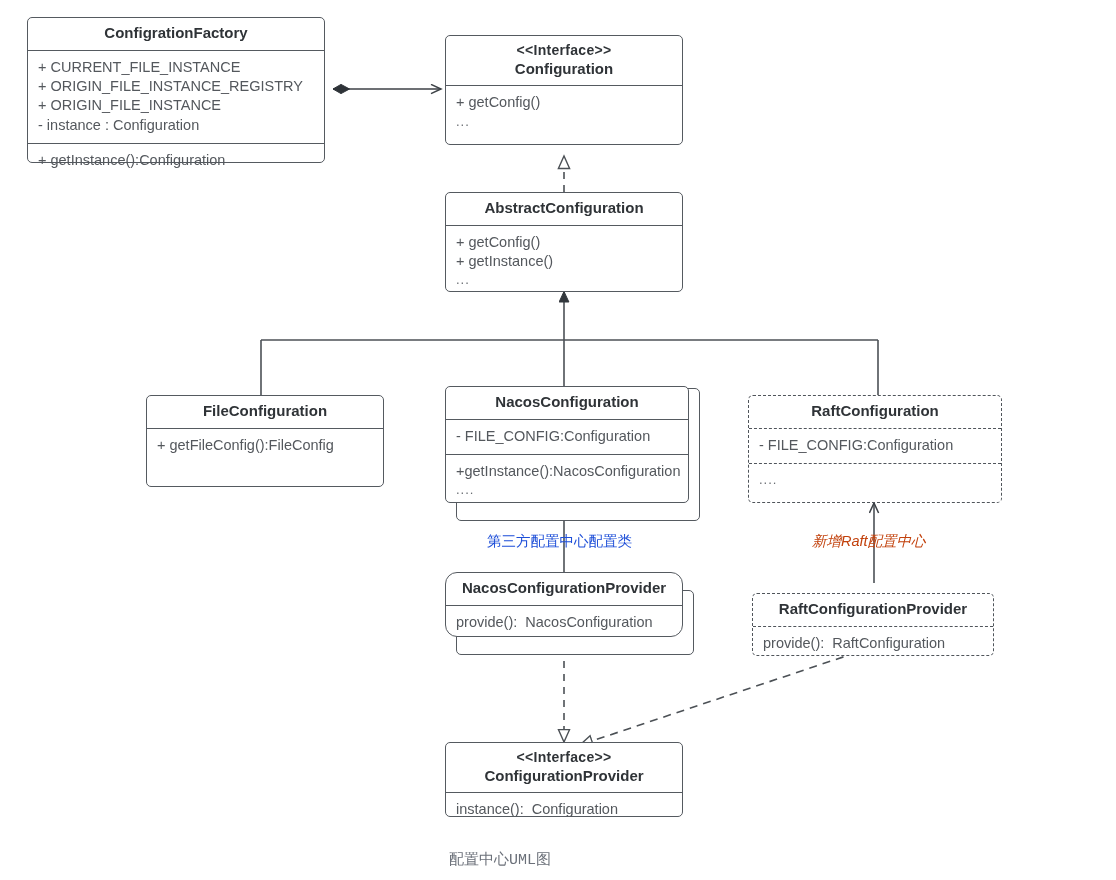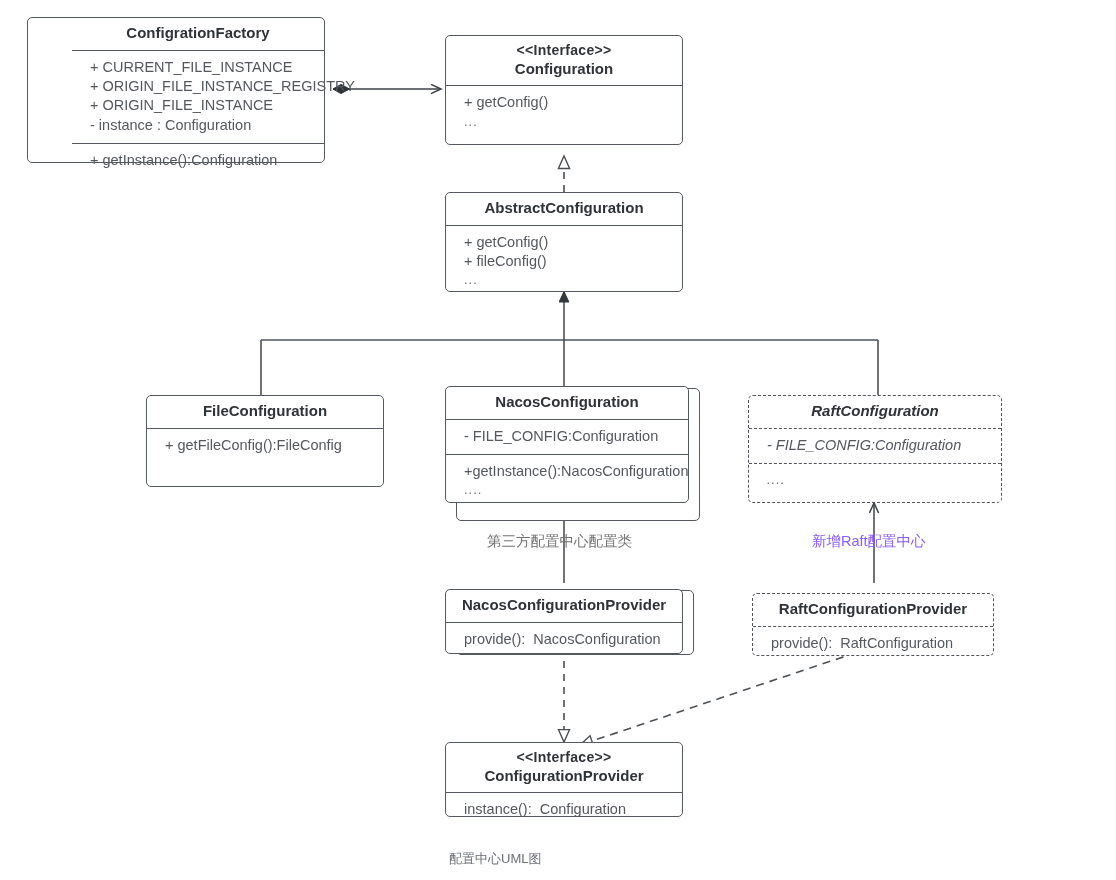--- a/index.html
+++ b/index.html
@@ -72,45 +72,45 @@
   }
   .uml-box.dashed > .uml-compartment {
     border-bottom: 1.8px dashed #50555b;
   }
   .uml-compartment:last-child,
   .uml-box.dashed > .uml-compartment:last-child {
     border-bottom: none;
   }
   .uml-compartment .row {
     white-space: pre;
-    margin-left: 8px;
   }
   .ellipsis-row {
     letter-spacing: 1px;
     font-size: 13px;
     color: #6a6e73;
   }
 
   
   .note {
     position: absolute;
     font-size: 14.5px;
     white-space: nowrap;
     z-index: 8;
     background: transparent;
   }
-  .note.red { color: #8b5cf6; }
-  .note.grey { color: #737373; }
+  .note.red { color: #c2410c; font-style: italic; }
+  .note.grey { color: #1d4ed8; }
 
   .caption {
     position: absolute;
-    font-size: 13px;
+    font-size: 15px;
     color: #6b7079;
     white-space: nowrap;
     z-index: 8;
+    font-family: Liberation Mono, monospace;
   }
 
   
   #wires {
     position: absolute;
     left: 0; top: 0;
     width: 1116px;
     height: 880px;
     z-index: 2;
     pointer-events: none;
@@ -171,21 +171,21 @@
     </g>
 
     <g>
       <line x1="870" y1="648" x2="580" y2="745" stroke="#4c5156" stroke-width="1.6" stroke-dasharray="8,6" marker-end="url(#hollowTriangle)"></line>
     </g>
   </svg>
 
   <div class="stack-ghost" style="left:456px; top:388px; width:244px; height:133px;"></div>
   <div class="stack-ghost" style="left:456px; top:590px; width:238px; height:65px;"></div>
 
-  <div class="uml-box" style="left:27px; top:17px; width:298px; height:146px;padding-left:44px;">
+  <div class="uml-box" style="left:27px; top:17px; width:298px; height:146px;">
     <div class="uml-header">
       <span>ConfigrationFactory</span>
     </div>
     <div class="uml-compartment">
       <div class="row">+ CURRENT_FILE_INSTANCE</div>
       <div class="row">+ ORIGIN_FILE_INSTANCE_REGISTRY</div>
       <div class="row">+ ORIGIN_FILE_INSTANCE</div>
       <div class="row">- instance : Configuration</div>
     </div>
     <div class="uml-compartment">
@@ -203,21 +203,21 @@
       <div class="row ellipsis-row">...</div>
     </div>
   </div>
 
   <div class="uml-box" style="left:445px; top:192px; width:238px; height:100px;">
     <div class="uml-header">
       <span>AbstractConfiguration</span>
     </div>
     <div class="uml-compartment">
       <div class="row">+ getConfig()</div>
-      <div class="row">+ fileConfig()</div>
+      <div class="row">+ getInstance()</div>
       <div class="row ellipsis-row">...</div>
     </div>
   </div>
 
   <div class="uml-box" style="left:146px; top:395px; width:238px; height:92px;">
     <div class="uml-header">
       <span>FileConfiguration</span>
     </div>
     <div class="uml-compartment">
       <div class="row">+ getFileConfig():FileConfig</div>
@@ -230,36 +230,36 @@
     </div>
     <div class="uml-compartment">
       <div class="row">- FILE_CONFIG:Configuration</div>
     </div>
     <div class="uml-compartment">
       <div class="row">+getInstance():NacosConfiguration</div>
       <div class="row ellipsis-row">....</div>
     </div>
   </div>
 
-  <div class="uml-box dashed" style="left:748px; top:395px; width:254px; height:108px;font-style:italic;">
+  <div class="uml-box dashed" style="left:748px; top:395px; width:254px; height:108px;">
     <div class="uml-header">
       <span>RaftConfiguration</span>
     </div>
     <div class="uml-compartment">
       <div class="row">- FILE_CONFIG:Configuration</div>
     </div>
     <div class="uml-compartment">
       <div class="row ellipsis-row">....</div>
     </div>
   </div>
 
   <div class="note grey" style="left:487px; top:532px;">第三方配置中心配置类</div>
   <div class="note red" style="left:812px; top:532px;">新增Raft配置中心</div>
 
-  <div class="uml-box" style="left:445px; top:589px; width:238px; height:65px;">
+  <div class="uml-box" style="left:445px; top:572px; width:238px; height:65px;border-radius:12px;">
     <div class="uml-header">
       <span>NacosConfigurationProvider</span>
     </div>
     <div class="uml-compartment">
       <div class="row">provide():  NacosConfiguration</div>
     </div>
   </div>
 
   <div class="uml-box dashed" style="left:752px; top:593px; width:242px; height:63px;">
     <div class="uml-header">

